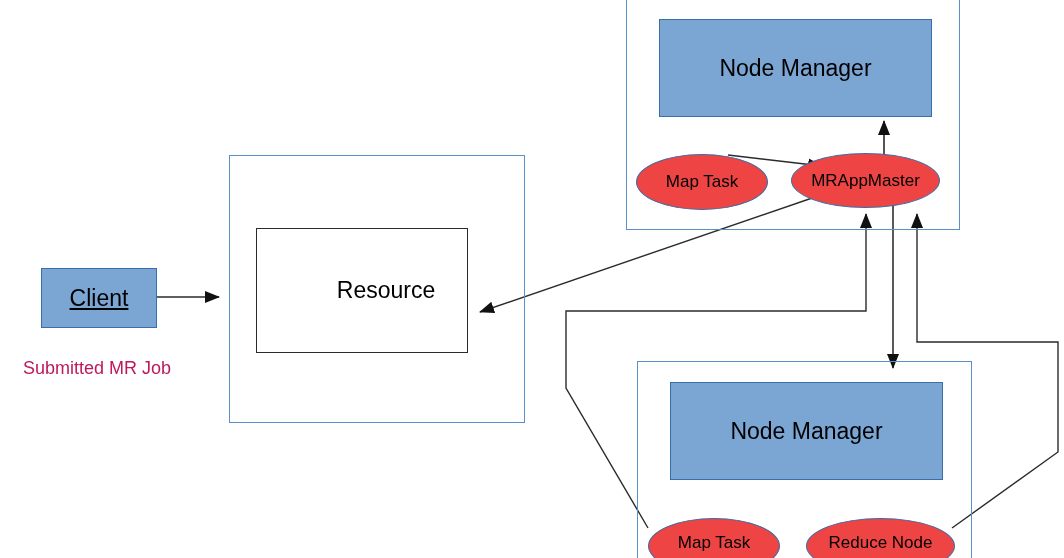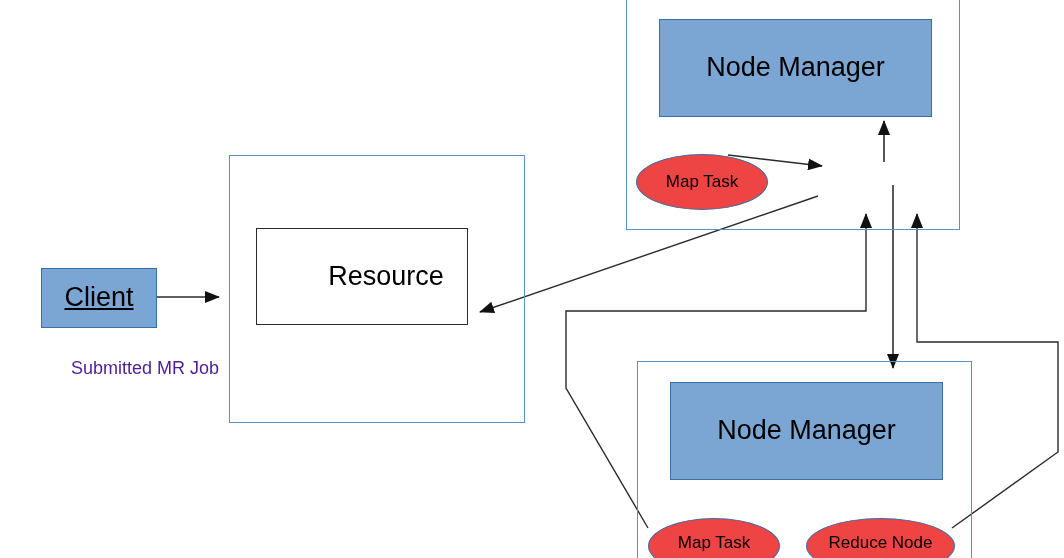--- a/index.html
+++ b/index.html
@@ -46,25 +46,24 @@
     background: #ffffff;
     border: 1.6px solid #2b2b2b;
   }
   .ellipse {
     background: #ef4444;
     border: 1px solid #3a6ea8;
     border-radius: 50%;
   }
   .plain-label {
     position: absolute;
-    color: #4c1d95;
+    color: #be185d;
     white-space: nowrap;
-    margin-left: 48px;
   }
-  .fs-lg  { font-size: 27px; }
+  .fs-lg  { font-size: 23px; }
   .fs-sm  { font-size: 17px; }
   .fs-xs  { font-size: 18px; }
 </style>
 </head>
 <body>
 
 <div id="canvas">
 
   <svg id="wires" viewBox="0 0 1064 558" xmlns="http://www.w3.org/2000/svg">
     <defs>
@@ -100,21 +99,21 @@
       <polyline points="648,528 566,388 566,311 866,311 866,214" fill="none" stroke="#2b2b2b" stroke-width="1.4" marker-end="url(#arrowheadbig)"></polyline>
     </g>
 
     <g>
       <polyline points="952,528 1058,452 1058,342 917,342 917,214" fill="none" stroke="#2b2b2b" stroke-width="1.4" marker-end="url(#arrowheadbig)"></polyline>
     </g>
   </svg>
 
   <div class="node container-box" style="left:229px; top:155px; width:296px; height:268px;"></div>
 
-  <div class="node white-box fs-lg" style="left:256px; top:228px; width:212px; height:97px;padding-left:48px;">
+  <div class="node white-box fs-lg" style="left:256px; top:228px; width:212px; height:125px;padding-left:48px;">
     <span>
       <span>Resource</span><br>
     </span>
   </div>
 
   <div class="node blue-box fs-lg" style="left:41px; top:268px; width:116px; height:60px;text-decoration:underline;">
     <span>Client</span>
   </div>
 
   <div class="plain-label fs-xs" style="left:23px; top:358px;">Submitted MR Job</div>
@@ -122,20 +121,23 @@
   <div class="node container-box" style="left:626px; top:-12px; width:334px; height:242px;"></div>
 
   <div class="node blue-box fs-lg" style="left:659px; top:19px; width:273px; height:98px;">
     <span>Node Manager</span>
   </div>
 
   <div class="node ellipse fs-sm" style="left:636px; top:154px; width:132px; height:56px;">
     <span>Map Task</span>
   </div>
 
+  <div class="node ellipse fs-sm" style="left:791px; top:153px; width:149px; height:55px;">
+    <span>MRAppMaster</span>
+  </div>
 
   <div class="node container-box" style="left:637px; top:361px; width:335px; height:210px;"></div>
 
   <div class="node blue-box fs-lg" style="left:670px; top:382px; width:273px; height:98px;">
     <span>Node Manager</span>
   </div>
 
   <div class="node ellipse fs-sm" style="left:648px; top:518px; width:132px; height:56px;">
     <span style="margin-top:-6px;">Map Task</span>
   </div>

